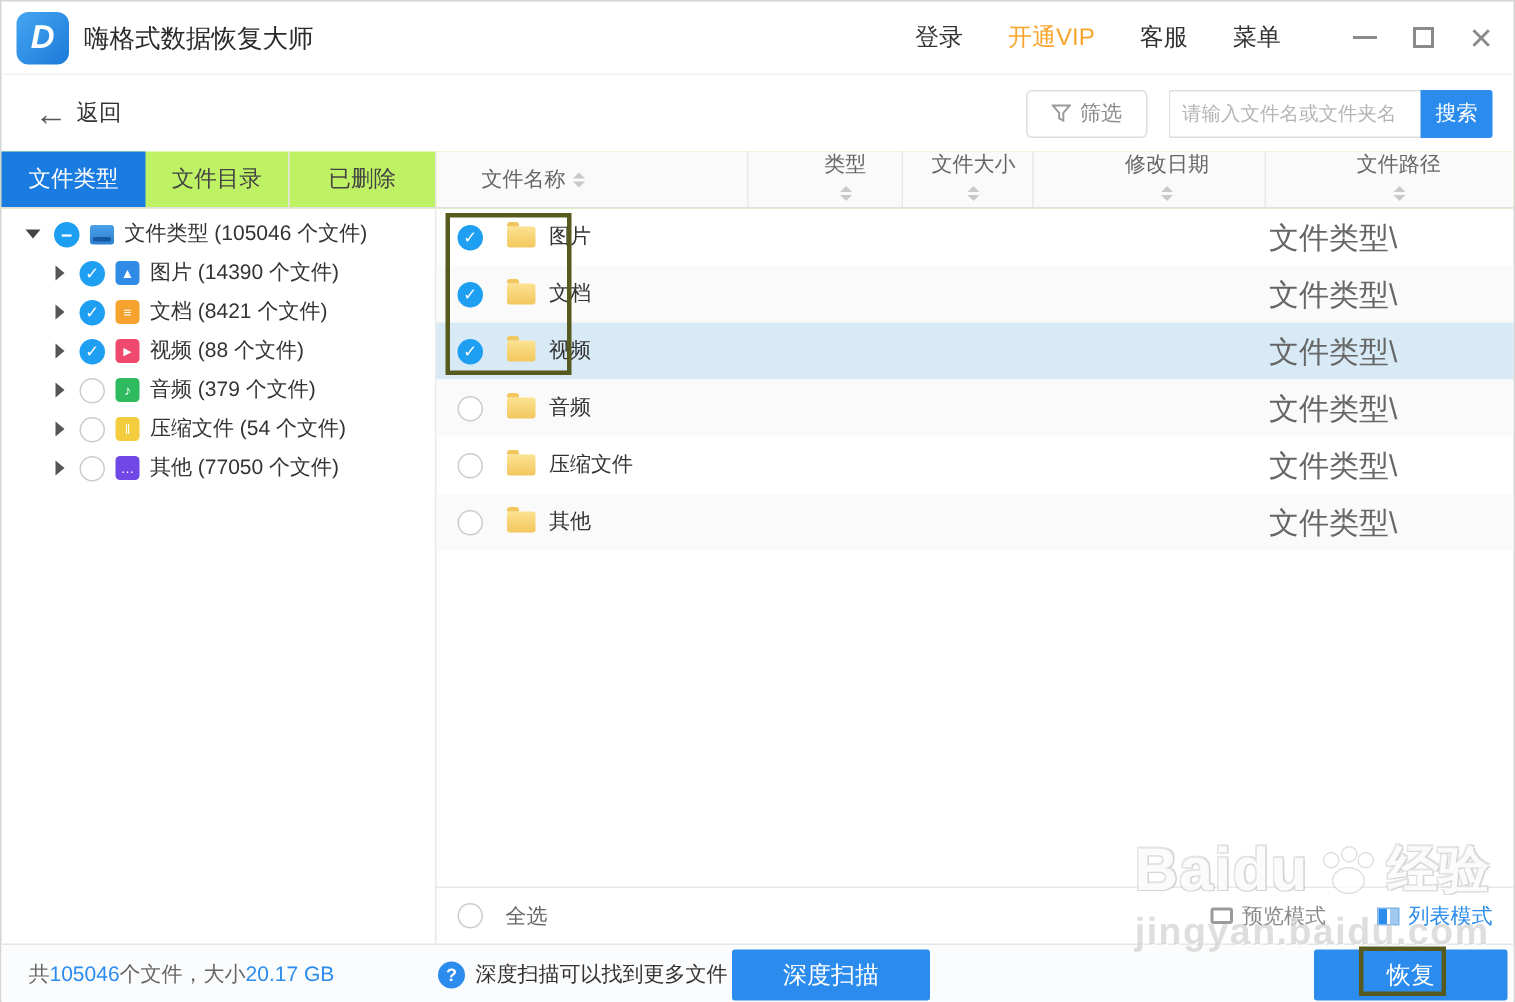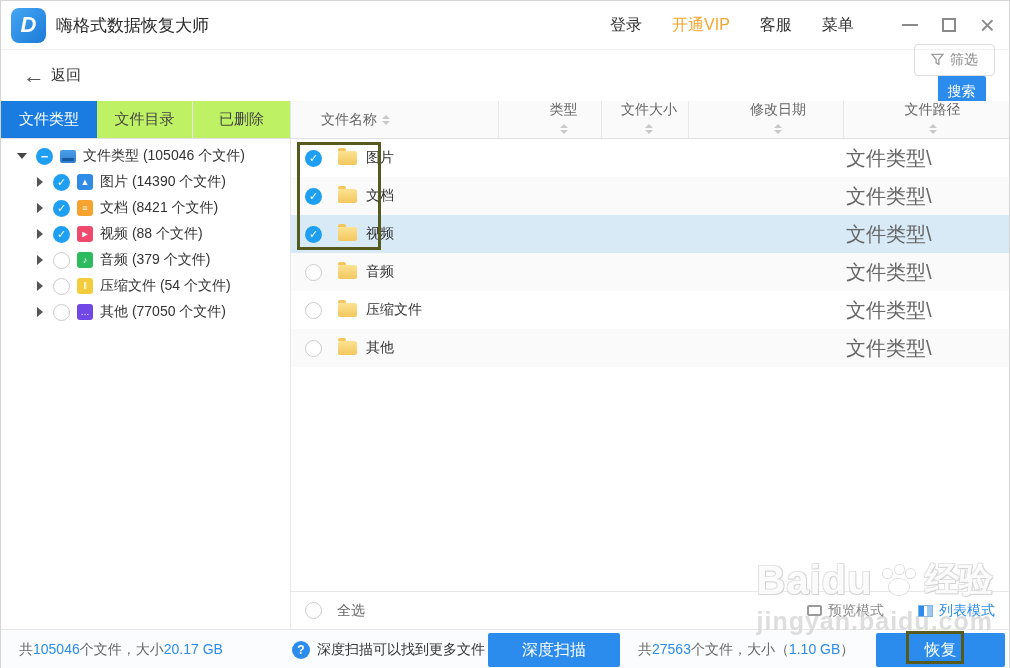--- a/index.html
+++ b/index.html
@@ -19,21 +19,21 @@
   .win-controls { display:flex; align-items:center; gap:24px; margin-left:18px; }
   .wc-min { width:16px; height:2px; background:#8a8a8a; }
   .wc-max { width:14px; height:14px; border:2px solid #8a8a8a; }
   .wc-close { font-size:26px; color:#8a8a8a; line-height:14px; }
 
   
   .toolbar { height:52px; display:flex; align-items:center; padding:0 14px 0 22px; border-top:1px solid #f1f1f1; }
   .back { display:flex; align-items:center; gap:6px; cursor:pointer; }
   .back-arrow { font-size:22px; color:#555; font-weight:bold; line-height:1; }
   .back-label { font-size:15px; color:#333; }
-  .tool-right { margin-left:auto; display:flex; align-items:center;flex-direction:column; }
+  .tool-right { margin-left:auto; display:flex; align-items:center; }
   .filter-btn { display:flex; align-items:center; gap:6px; border:1px solid #ddd; border-radius:4px;
                 padding:6px 16px; color:#8a8a8a; font-size:14px; cursor:pointer; }
   .search-wrap { display:flex; margin-left:14px; }
   .search-input { width:168px; height:32px; border:1px solid #ddd; border-right:none; border-radius:2px 0 0 2px;
                   padding:0 8px; font-size:13px; color:#333; outline:none; font-family:inherit; }
   .search-input::placeholder { color:#b5b5b5; }
   .search-btn { width:48px; height:32px; background:#2b8ced; color:#fff; border:none; font-size:14px;
                 border-radius:0 2px 2px 0; cursor:pointer; font-family:inherit; }
 
   
@@ -165,20 +165,21 @@
       <span class="back-label">返回</span>
     </div>
     <div class="tool-right">
       <div class="filter-btn">
         <svg width="13" height="13" viewBox="0 0 14 14">
             <path d="M1 1.5h12L8.5 6.7v5.6l-3-1.6V6.7z" fill="none" stroke="#9a9a9a" stroke-width="1.4"></path>
           </svg>
         <span>筛选</span>
       </div>
       <div class="search-wrap">
+        <input class="search-input" value="" placeholder="请输入文件名或文件夹名" style="">
         <button class="search-btn">搜索</button>
       </div>
     </div>
   </div>
 
   <div class="strip">
     <div class="tab active">文件类型</div>
     <div class="tab">文件目录</div>
     <div class="tab">已删除</div>
     <div class="headers">
@@ -326,23 +327,20 @@
     </div>
   </div>
 
   <div class="statusbar">
     <div class="sb-text sb-left">
       <span>共</span><span class="blue">105046</span><span>个文件，大小</span><span class="blue">20.17 GB</span>
     </div>
     <div class="q-icon">?</div>
     <div class="sb-text sb-hint">深度扫描可以找到更多文件</div>
     <button class="deep-btn">深度扫描</button>
-    <div class="sb-text sb-right">
-      <span>共</span><span class="blue">27563</span><span>个文件，大小（</span><span class="blue">1.10 GB</span><span>）</span>
-    </div>
     <button class="recover-btn">恢复</button>
   </div>
 
   <div class="anno anno-rows"></div>
   <div class="anno anno-recover"></div>
 
   <div class="watermark">
     <div class="wm1">
       <span class="wm-brand">Baidu</span>
       <span class="paw">

